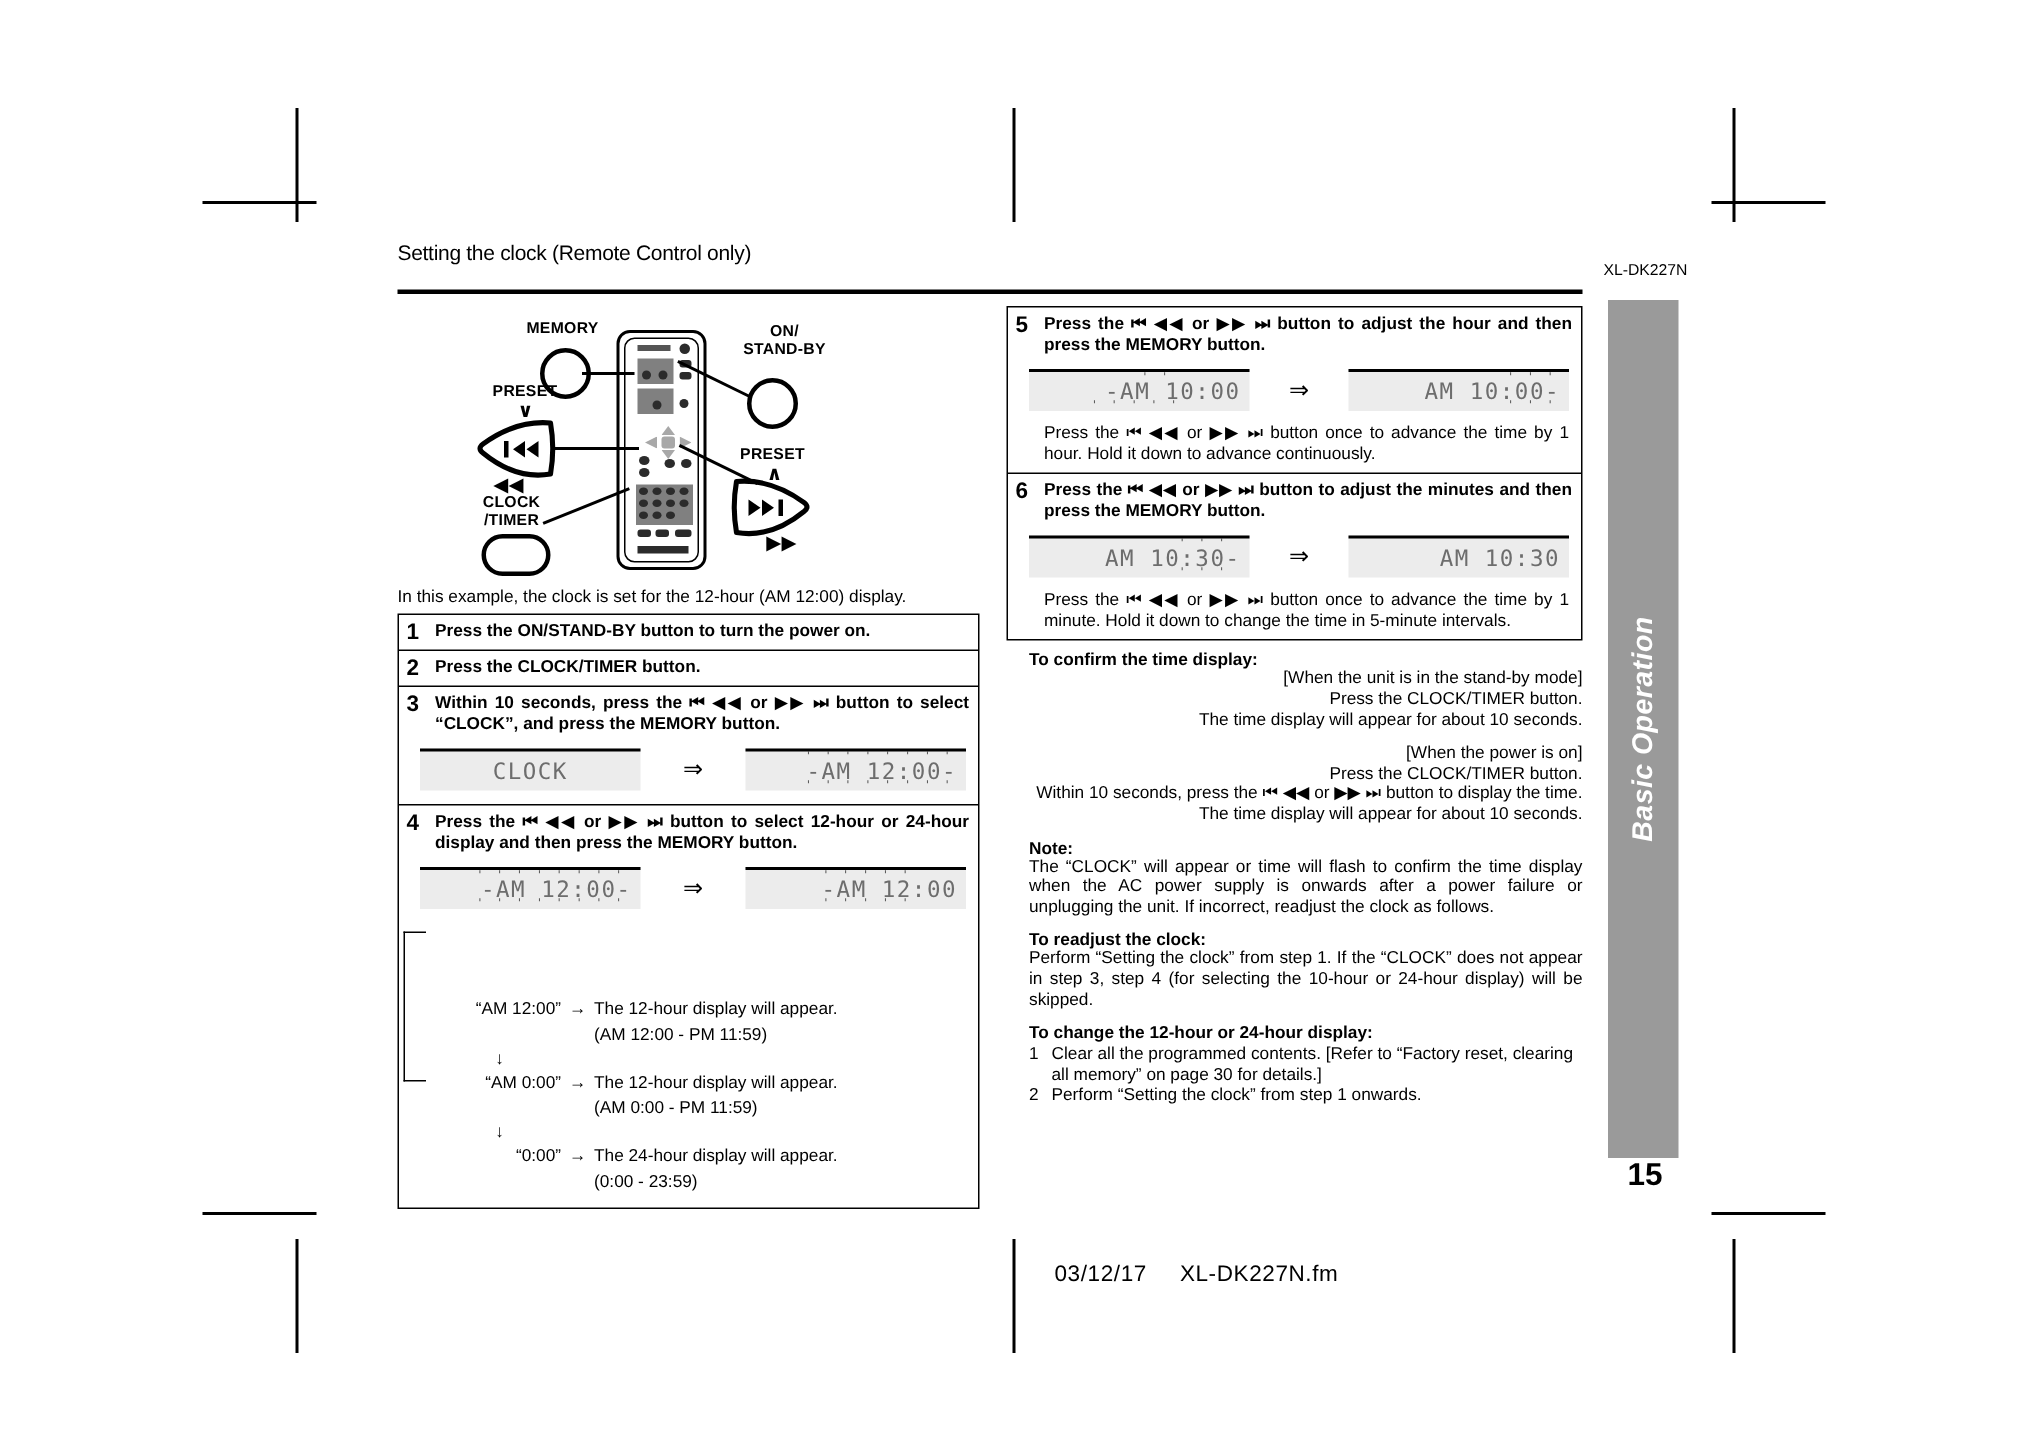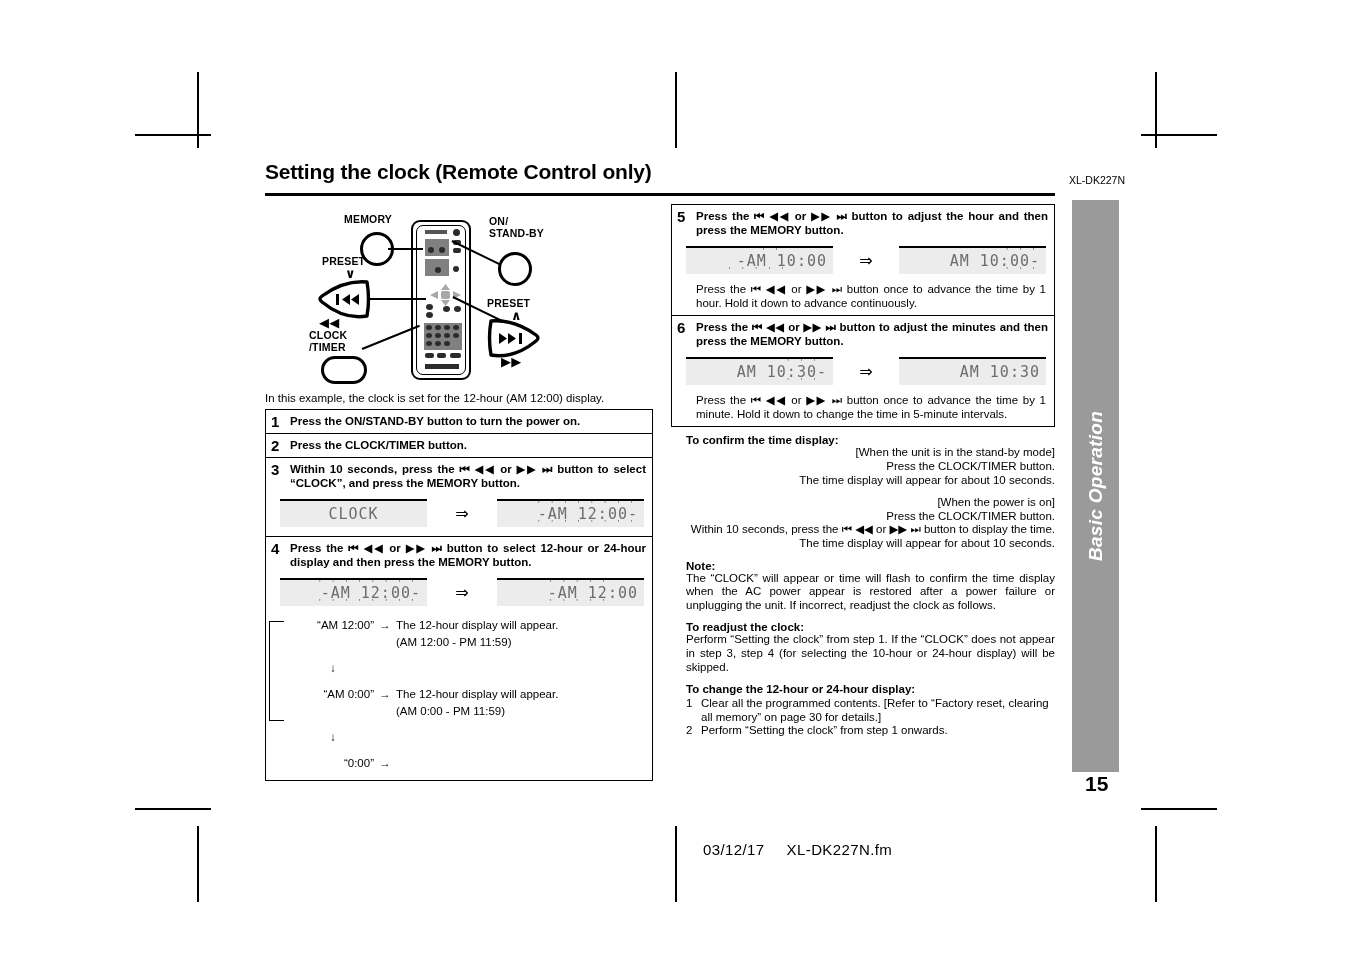--- a/index.html
+++ b/index.html
@@ -9,34 +9,34 @@
   
   .crop{position:absolute;background:#000;}
   .cm-h{height:2px;width:76px;}
   .cm-v{width:2px;height:76px;}
 
   
   #page{position:absolute;left:265px;top:160px;width:860px;height:640px;}
 
   
   #header{position:relative;height:38px;}
-  #doc-title{font-size:21px;font-weight:bold;letter-spacing:-0.2px;
+  #doc-title{font-size:14px;font-weight:normal;letter-spacing:-0.2px;
              position:absolute;left:0;top:0;white-space:nowrap;}
   #model-code{position:absolute;right:0;top:14px;font-size:10.5px;}
   #title-rule{position:absolute;left:0;top:33px;width:790px;height:3px;background:#000;}
 
   
   #cols{position:absolute;left:0;top:44px;width:790px;}
   #colL{position:absolute;left:0;top:0;width:388px;}
   #colR{position:absolute;left:406px;top:0;width:384px;}
 
   
   #remote-fig{position:relative;height:182px;width:388px;}
   .lbl{position:absolute;font-size:10.5px;font-weight:bold;line-height:11.5px;
-       letter-spacing:.2px;}
+       letter-spacing:.2px;text-align:center;}
   .ln{position:absolute;background:#000;height:1.6px;transform-origin:left center;}
   .cap-circle{position:absolute;border:3px solid #000;border-radius:50%;}
   .cap-oval{position:absolute;border:3px solid #000;border-radius:16px;}
   .chev{position:absolute;font-size:13px;font-weight:bold;}
   .seek-btn{position:absolute;}
 
   
   #rbody{position:absolute;left:146px;top:16px;width:56px;height:156px;
          border:2px solid #000;border-radius:9px;background:#fff;}
   #rinner{position:absolute;left:3px;top:3px;right:3px;bottom:3px;
@@ -66,22 +66,22 @@
             color:#6d6d6d;font-family:"DejaVu Sans Mono",monospace;white-space:nowrap;}
   .lcd .seg.ctr{left:0;right:0;text-align:center;}
   .lcd .ticks{position:absolute;color:#444;font-size:7px;letter-spacing:2.4px;
               font-family:"DejaVu Sans Mono",monospace;white-space:nowrap;}
   .lcd .ticks.t-top{top:-1px;}
   .lcd .ticks.t-bot{bottom:0px;}
   .arrowglyph{font-size:16px;color:#000;margin:0 2px;}
 
   
   #flowbox{padding:2px 8px 8px 16px;font-size:11.5px;position:relative;}
-  .flowgrid{display:grid;grid-template-columns:92px 22px auto;row-gap:10px;
-            align-items:start;}
+  .flowgrid{display:grid;grid-template-columns:92px 22px auto;row-gap:0px;
+            align-items:start;margin-top:48px;}
   .fg-a{text-align:right;line-height:17px;}
   .fg-b{text-align:center;line-height:17px;}
   .fg-c{line-height:17px;}
   .fg-down{grid-column:1;text-align:center;line-height:15px;padding-left:10px;}
   .loopline{position:absolute;border-left:1.4px solid #000;border-bottom:1.4px solid #000;
             border-top:1.4px solid #000;}
 
   
   .h-bold{font-size:11.5px;font-weight:bold;margin-top:9px;}
   .p{font-size:11.5px;line-height:13.6px;text-align:justify;}
@@ -293,20 +293,24 @@
                 <div>The 12-hour display will appear.</div>
                 <div>(AM 0:00 - PM 11:59)</div>
               </div>
 
               <div class="fg-down">↓</div>
               <div></div>
                 <div></div>
 
               <div class="fg-a">“0:00”</div>
               <div class="fg-b">→</div>
+              <div class="fg-c">
+                <div>The 24-hour display will appear.</div>
+                <div>(0:00 - 23:59)</div>
+              </div>
             </div>
           </div>
         </div>
 
       </div>
     </div>
 
     <div id="colR">
 
       <div class="steptable">
@@ -359,21 +363,21 @@
         <div class="p nj">[When the unit is in the stand-by mode]</div>
         <div class="p nj">Press the CLOCK/TIMER button.</div>
         <div class="p nj">The time display will appear for about 10 seconds.</div>
 
         <div class="p nj" style="margin-top:9px;">[When the power is on]</div>
         <div class="p nj">Press the CLOCK/TIMER button.</div>
         <div class="p nj">Within 10 seconds, press the ⏮ ◀◀  or ▶▶ ⏭  button to display the time.</div>
         <div class="p nj">The time display will appear for about 10 seconds.</div>
 
         <div class="h-bold">Note:</div>
-        <div class="p">The “CLOCK” will appear or time will flash to confirm the time display when the AC power appear is restored after a power failure or unplugging the unit. If incorrect, readjust the clock as follows.</div>
+        <div class="p">The “CLOCK” will appear or time will flash to confirm the time display when the AC power supply is onwards after a power failure or unplugging the unit. If incorrect, readjust the clock as follows.</div>
 
         <div class="h-bold">To readjust the clock:</div>
         <div class="p">Perform “Setting the clock” from step 1. If the “CLOCK” does not appear in step 3, step 4 (for selecting the 10-hour or 24-hour display) will be skipped.</div>
 
         <div class="h-bold">To change the 12-hour or 24-hour display:</div>
         <div class="numlist" style="margin-top:2px;">
           <div class="n">1</div>
           <div>Clear all the programmed contents. [Refer to “Factory reset, clearing all memory” on page 30 for details.]</div>
         </div>
         <div class="numlist">

